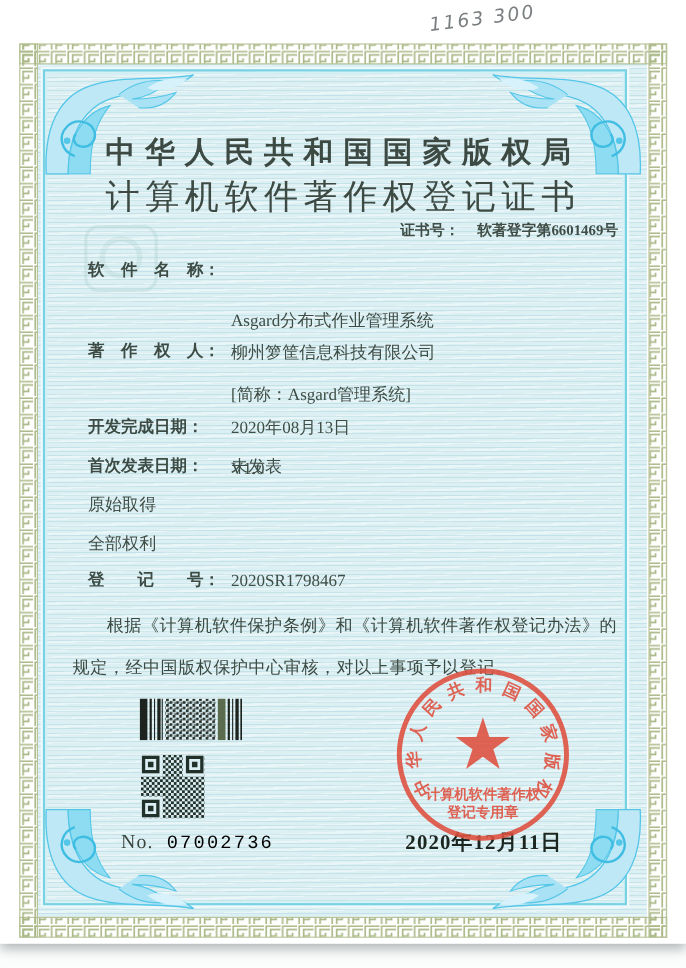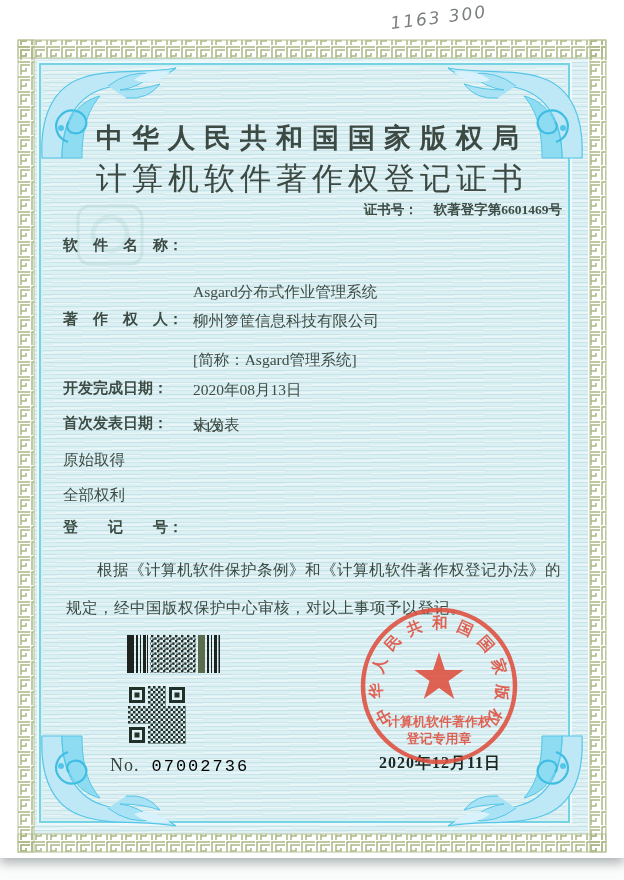--- a/index.html
+++ b/index.html
@@ -23,40 +23,40 @@
                font-size:17px; color:#63686a; transform:rotate(-7deg);
                letter-spacing:2px; opacity:.85; }
 
   .authority { position:absolute; left:0; top:120px; width:624px; text-align:center;
                font-size:27px; font-weight:bold; letter-spacing:9px; color:#3d4a43; }
   .cert-title { position:absolute; left:0; top:158px; width:624px; text-align:center;
                 font-size:31px; font-weight:normal; letter-spacing:5px; color:#3d4a43; }
   .cert-no { position:absolute; top:201px; right:62px; display:flex; gap:16px;
              font-size:13.5px; font-weight:bold; color:#3e4d45; }
 
-  .field-row { position:absolute; left:63px; display:flex; align-items:flex-start;
+  .field-row { position:absolute; left:80px; display:flex; align-items:flex-start;
                color:#3e4d45; font-size:15.5px; }
   .field-label { width:130px; font-weight:bold; white-space:pre; flex:none;
                  font-family:"Liberation Sans", sans-serif; font-size:15px; color:#3c4b44; }
   .field-value { line-height:22.5px; white-space:pre; }
   .row-software { top:236px; } .row-holder { top:310px; }
   .row-dev { top:379px; } .row-publish { top:414px; }
   .row-acq { top:449px; } .row-scope { top:484px; } .row-reg { top:518px; }
 
   .statement { position:absolute; left:66px; top:551px; width:496px;
                font-size:15.5px; line-height:38px; color:#3a4a42;
                text-indent:31px; letter-spacing:.5px; }
 
   .serial { position:absolute; left:110px; top:755px; display:flex; align-items:baseline; }
   .serial-prefix { font-size:18px; color:#38443e; letter-spacing:1px; }
   .serial-number { margin-left:12px; font-family:Liberation Mono, monospace;
                    font-size:17px; color:#000000; letter-spacing:2px; }
 
   .issue-date { position:absolute; left:352px; top:753px; width:176px; text-align:center;
-                font-size:16px; font-weight:bold; color:#1b2620; letter-spacing:1px; }
+                font-size:19px; font-weight:bold; color:#1b2620; letter-spacing:1px; }
 </style>
 </head>
 <body>
 
 <div class="stage">
   <div class="paper">
 
     <div class="cyan-area"></div>
     <div class="inner-frame"></div>
 
@@ -129,20 +129,21 @@
     <div class="field-row row-acq">
       <span class="field-value">原始取得</span>
     </div>
 
     <div class="field-row row-scope">
       <span class="field-value">全部权利</span>
     </div>
 
     <div class="field-row row-reg">
       <span class="field-label">登　　记　　号：</span>
+      <span class="field-value">2020SR1798467</span>
     </div>
 
     <p class="statement">根据《计算机软件保护条例》和《计算机软件著作权登记办法》的规定，经中国版权保护中心审核，对以上事项予以登记。</p>
 
     <svg class="code-svg" style="left:127px; top:635px;" width="94" height="38" viewBox="0 0 94 38">
       <defs>
         <pattern id="bcnoise" width="6" height="5" patternUnits="userSpaceOnUse">
           <rect x="0" y="0" width="2.4" height="2.4" fill="#232b25"></rect>
           <rect x="3.2" y="2.4" width="2.4" height="2.4" fill="#232b25"></rect>
           <rect x="1.2" y="3.6" width="1.8" height="1.2" fill="#232b25"></rect>

